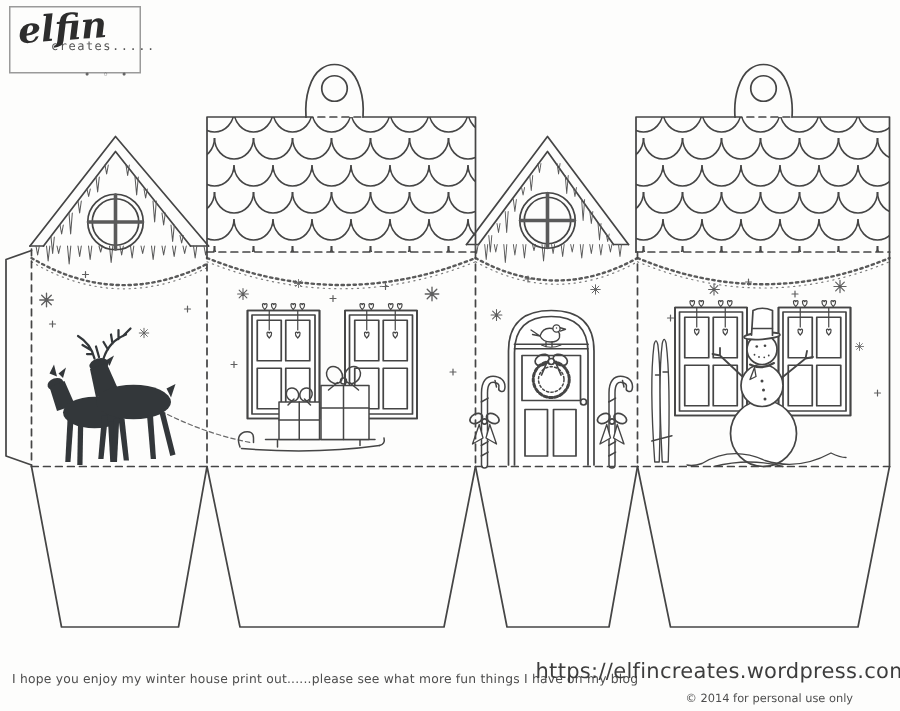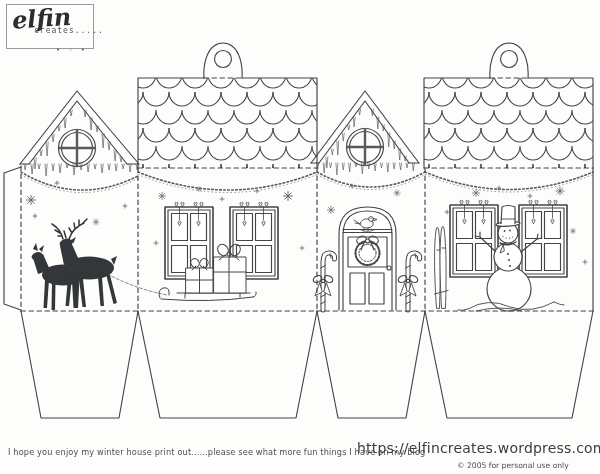--- a/index.html
+++ b/index.html
@@ -317,15 +317,15 @@
         <path d="M138,311 L160,418 H296 L317,311"></path>
         <path d="M317,311 L338,418 H406 L425,311"></path>
         <path d="M425,311 L447,418 H572 L593,311"></path>
       </g>
 
     </g>
   </svg>
 
   <div class="note">I hope you enjoy my winter house print out......please see what more fun things I have on my blog</div>
   <div class="url">https://elfincreates.wordpress.com</div>
-  <div class="license">© 2005  for personal use only</div>
+  <div class="license">© 2014  for personal use only</div>
 
 </div>
 
 </body></html>

